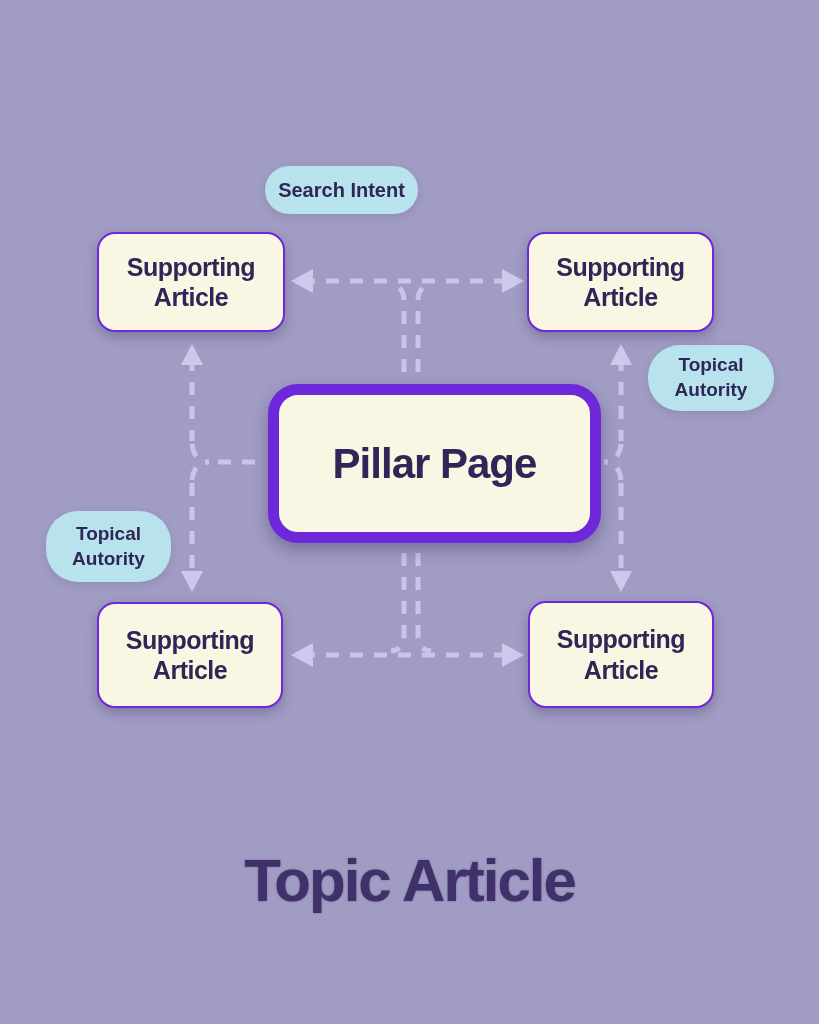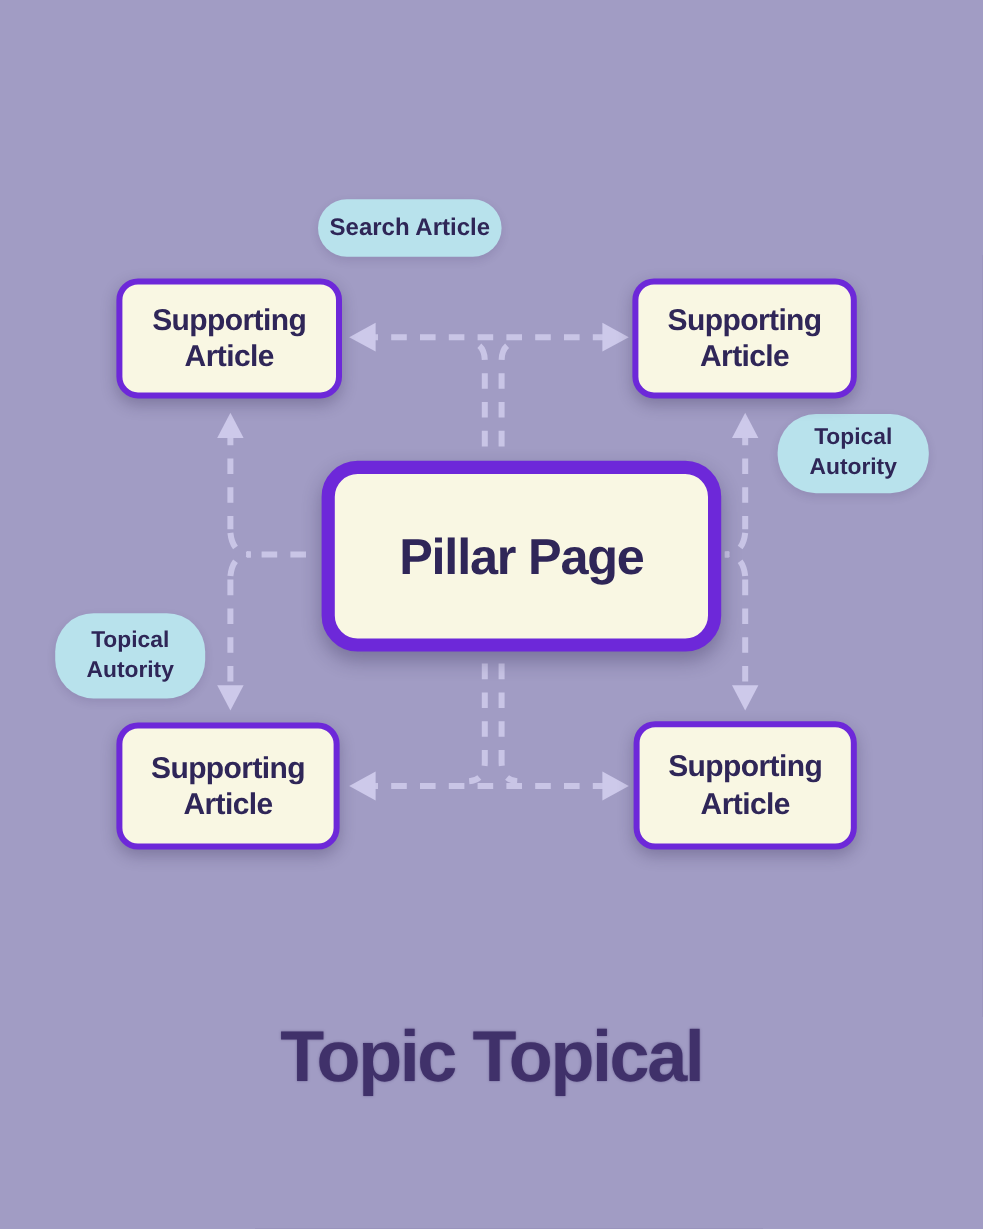--- a/index.html
+++ b/index.html
@@ -29,21 +29,21 @@
     stroke-width: 5;
     stroke-dasharray: 13 11;
   }
   .connector-layer polygon {
     fill: #cdc9ea;
     stroke: none;
   }
   .node {
     position: absolute;
     background: #f9f7e3;
-    border: 5px solid #6d28d9;
+    border: 2px solid #6d28d9;
     border-radius: 18px;
     box-sizing: border-box;
     display: flex;
     align-items: center;
     justify-content: center;
     text-align: center;
     color: #2f2658;
     font-weight: bold;
     font-size: 25px;
     line-height: 1.22;
@@ -148,21 +148,21 @@
       <path d="M 621 483 V 578"></path>
       <polygon points="621,344 610,365 632,365"></polygon>
       <polygon points="621,592 610,571 632,571"></polygon>
       <path d="M 621 444 Q 619 462 604 462"></path>
       <path d="M 621 480 Q 619 462 604 462"></path>
       <path d="M 559 462 H 596"></path>
     </g>
   </svg>
 
   <div class="badge badge-search-intent">
-    <span class="label">Search Article</span>
+    <span class="label">Search Intent</span>
   </div>
   <div class="badge badge-topical-right">
     <span class="label">Topical Autority</span>
   </div>
   <div class="badge badge-topical-left">
     <span class="label">Topical Autority</span>
   </div>
 
   <div class="node node-top-left">
     <span class="label">Supporting Article</span>
@@ -174,15 +174,15 @@
     <span class="label">Supporting Article</span>
   </div>
   <div class="node node-bottom-right">
     <span class="label">Supporting Article</span>
   </div>
 
   <div class="node node-pillar">
     <span class="label">Pillar Page</span>
   </div>
 
-  <div class="page-title">Topic Topical</div>
+  <div class="page-title">Topic Article</div>
 
 </div>
 
 </body></html>

